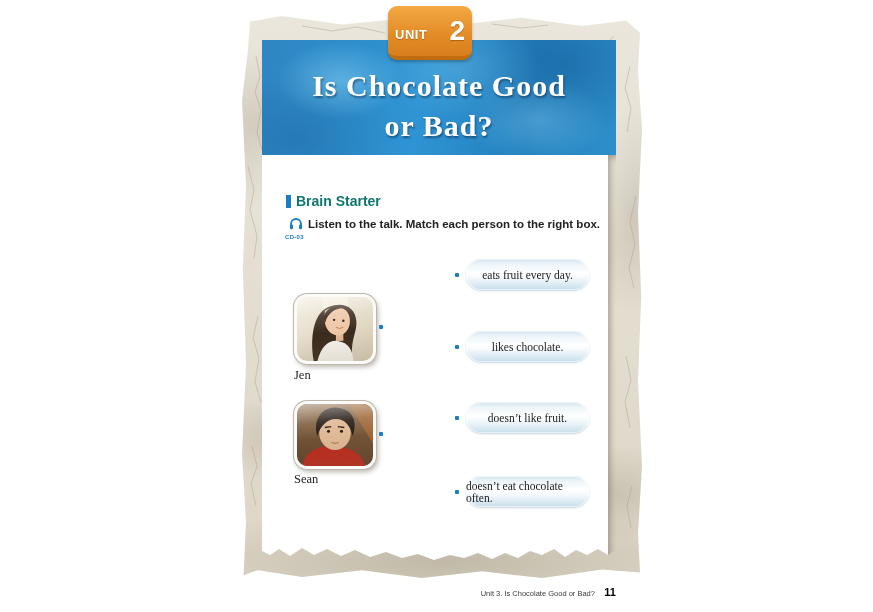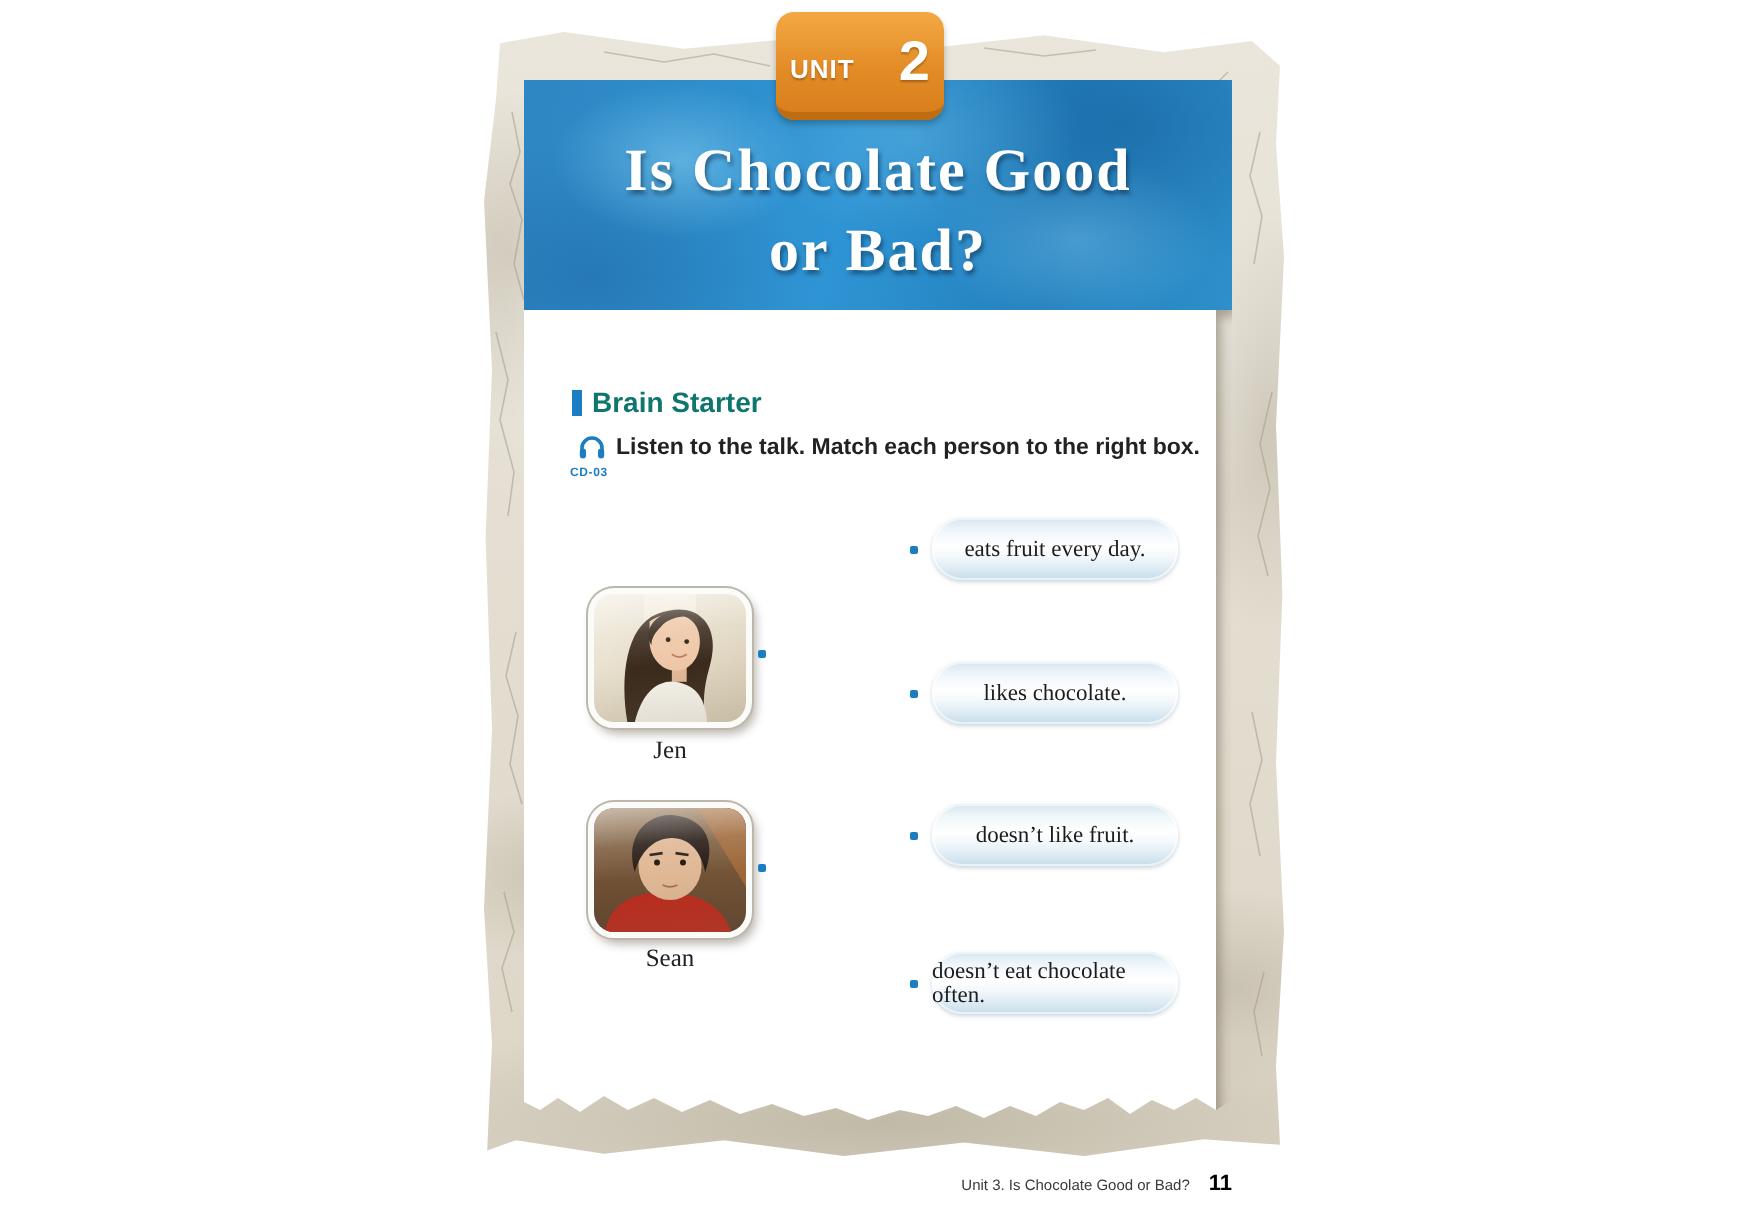--- a/index.html
+++ b/index.html
@@ -62,21 +62,21 @@
   .cd{position:absolute;left:23px;top:194px;font-size:6px;font-weight:bold;color:#1b7dc2;letter-spacing:.3px;}
 
   
   .photo{position:absolute;width:82px;height:70px;box-sizing:border-box;border:3px solid #fbfbf9;
     border-radius:13px;overflow:hidden;background:#fff;
     box-shadow:0 0 0 1px #bdb7ab, 2px 3px 5px rgba(60,50,30,.35);}
   .photo svg{display:block;width:100%;height:100%;}
   .photo .gloss{position:absolute;inset:0;border-radius:10px;
     background:linear-gradient(175deg, rgba(255,255,255,.55), rgba(255,255,255,.12) 30%,
       rgba(255,255,255,0) 55%, rgba(120,110,90,.18) 100%);}
-  .pname{position:absolute;width:82px;text-align:center;
+  .pname{position:absolute;width:82px;
     font-family:"Liberation Serif",serif;font-size:12.5px;color:#222;}
 
   
   .dot{position:absolute;width:4px;height:4px;background:#1b7dc2;border-radius:1px;}
 
   
   .opt{position:absolute;left:204px;width:123px;height:31px;border-radius:15px;
     background:linear-gradient(180deg,#d3e5ef 0%,#eef5f9 18%,#ffffff 45%,#f3f8fb 62%,#d9e9f2 85%,#c5dcea 100%);
     box-shadow:0 1px 2px rgba(120,150,170,.4), inset 0 0 0 1px rgba(255,255,255,.6);
     display:flex;align-items:center;justify-content:center;

